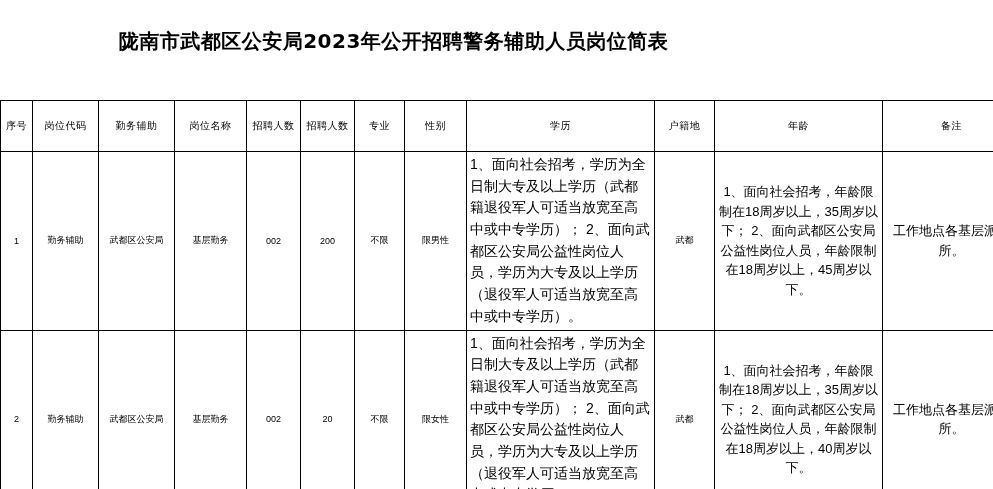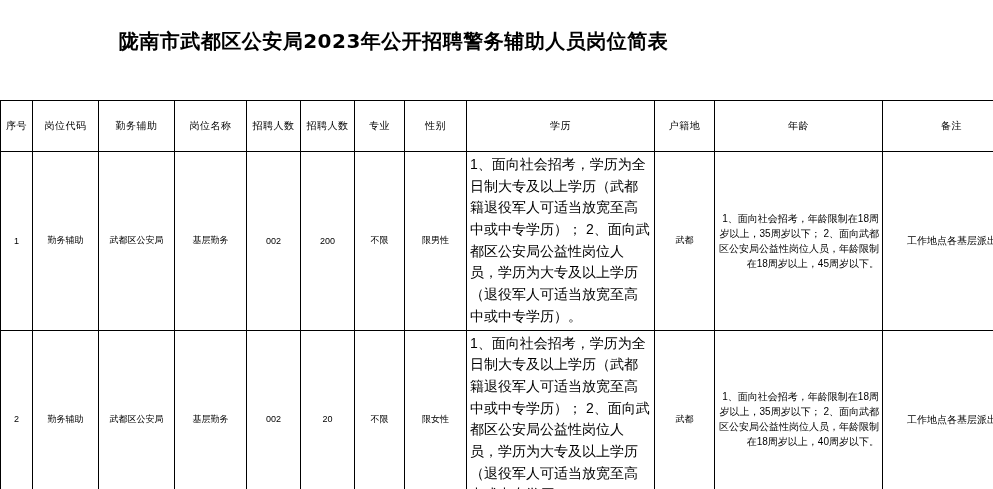--- a/index.html
+++ b/index.html
@@ -57,23 +57,23 @@
   td.center {
     text-align: center;
   }
   td.para {
     text-align: left;
     line-height: 1.55;
     font-size: 14px;
     padding: 4px 5px;
   }
   td.note {
-    text-align: right;
+    text-align: center;
     line-height: 1.5;
-    font-size: 10px;
+    font-size: 13px;
     padding: 4px 4px;
   }
   tbody tr {
     height: 178px;
   }
   
   col.c-no      { width: 32px; }
   col.c-cat     { width: 66px; }
   col.c-dept    { width: 76px; }
   col.c-name    { width: 72px; }

